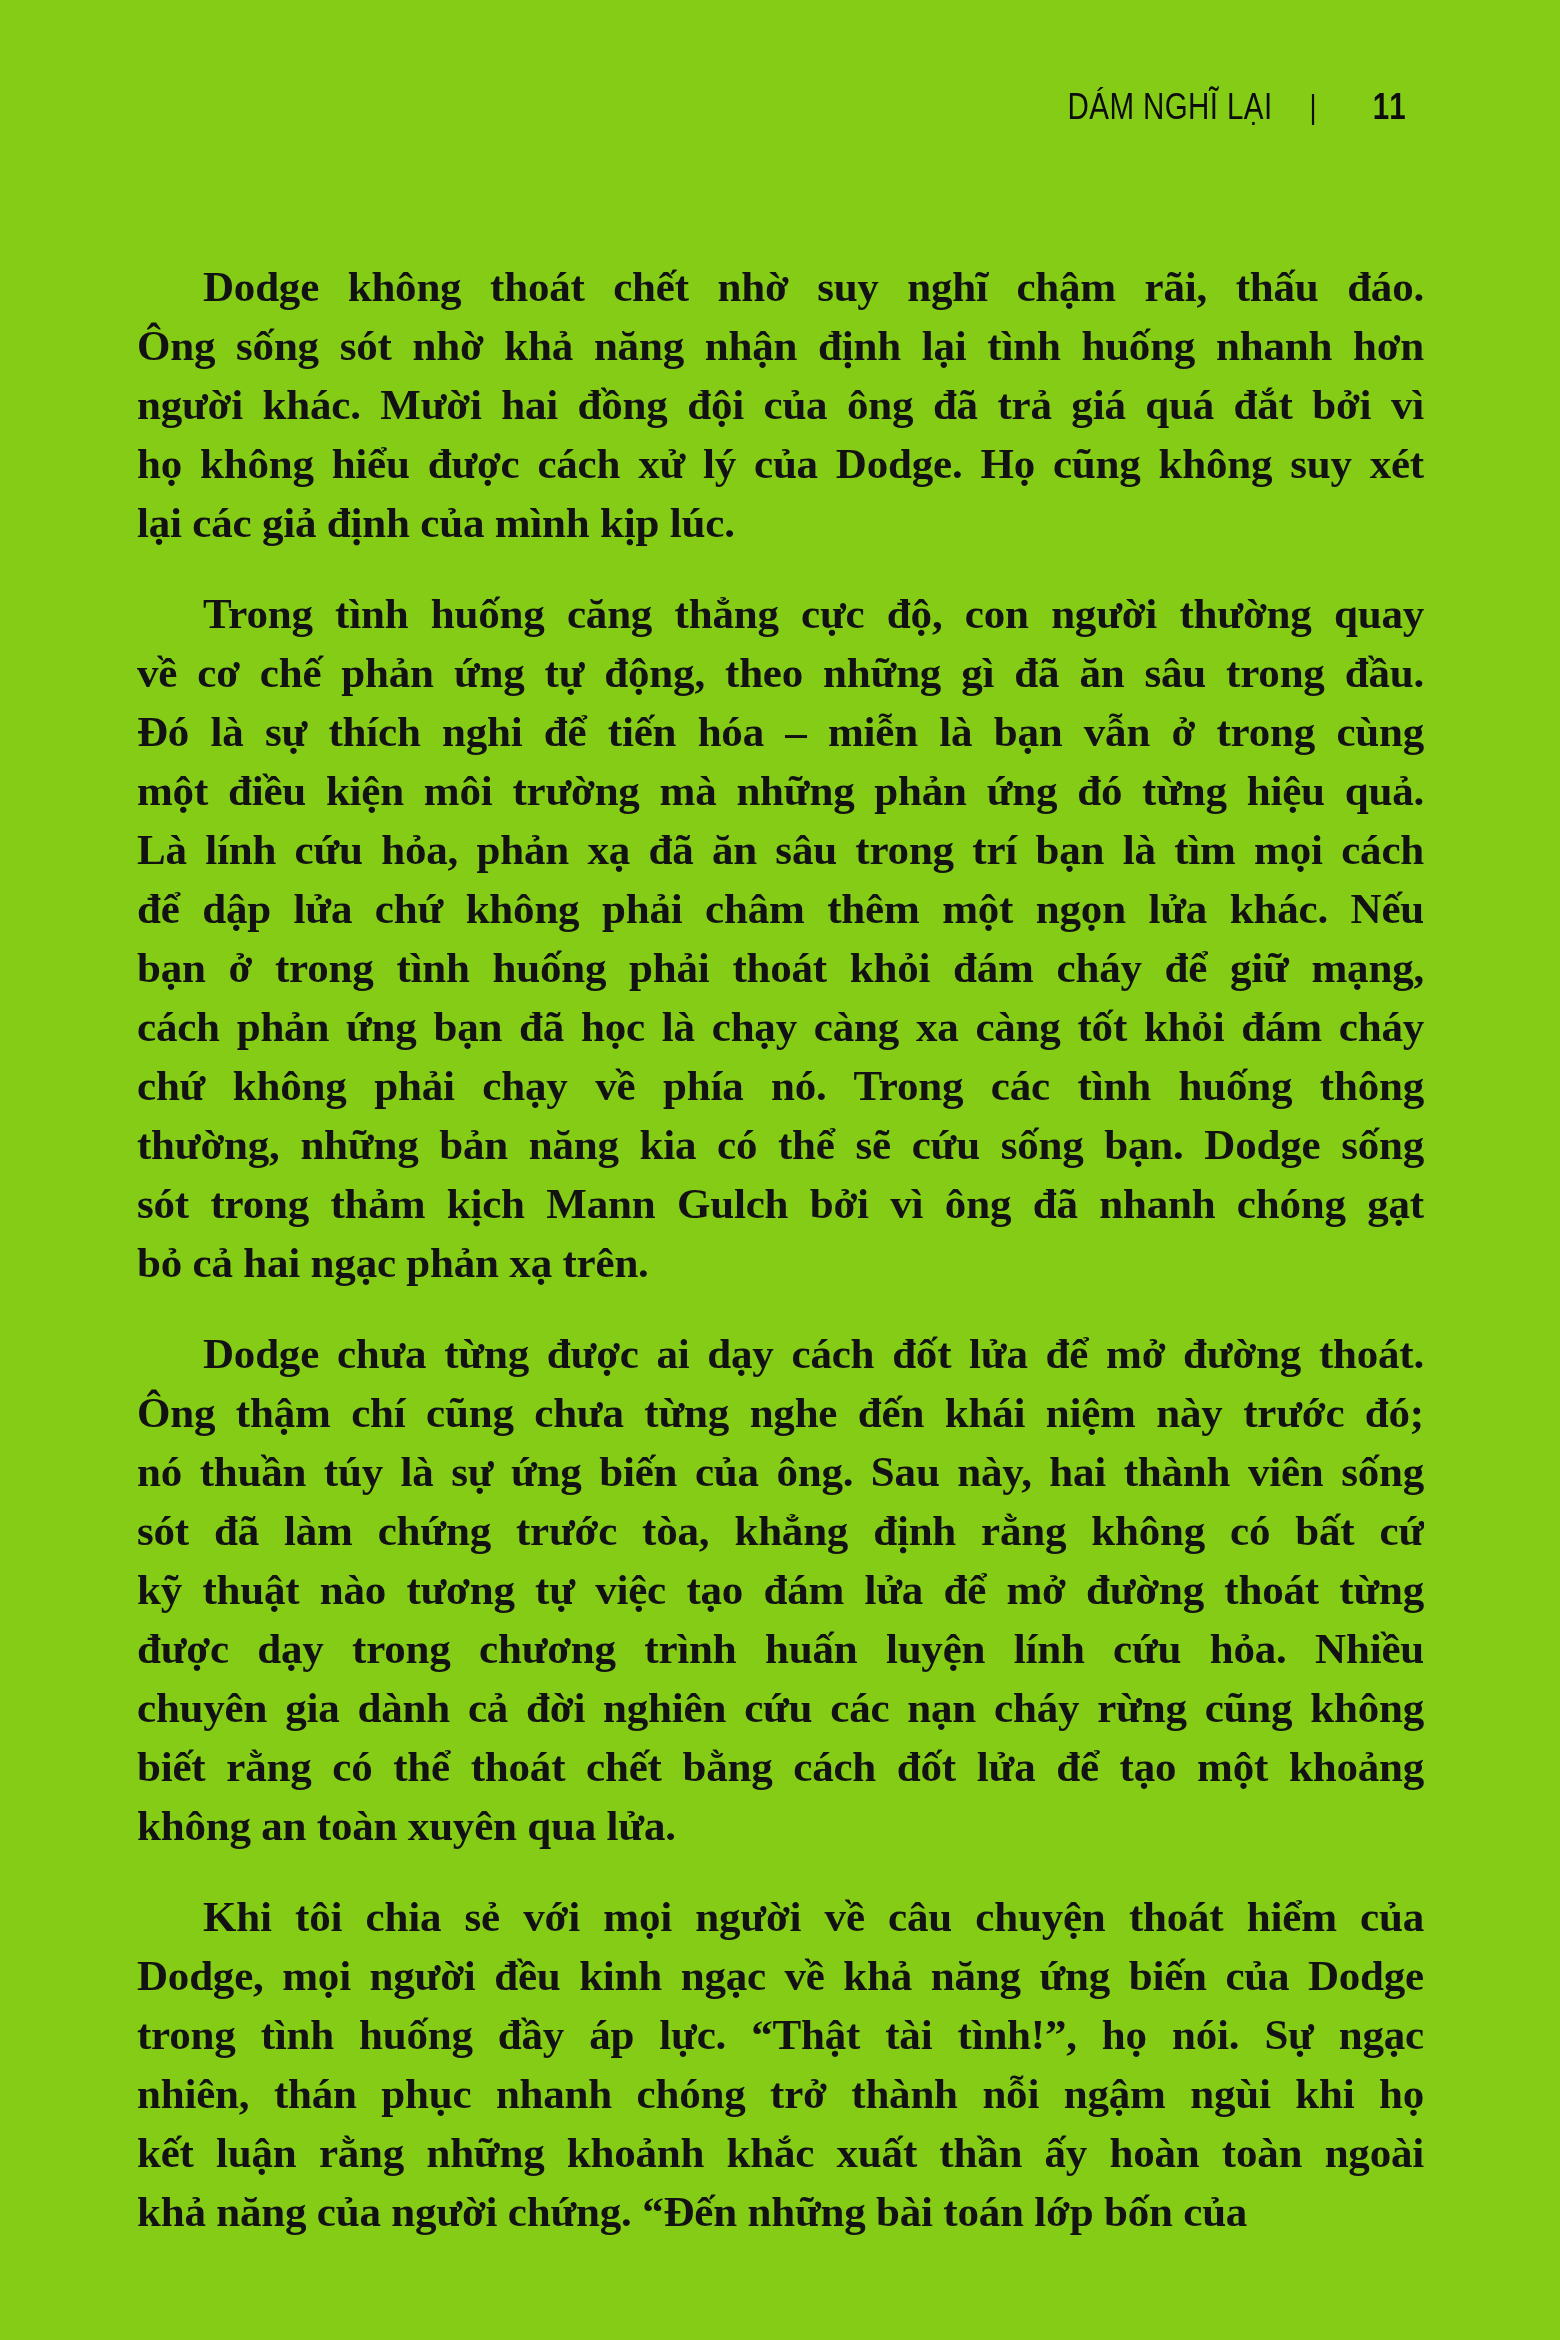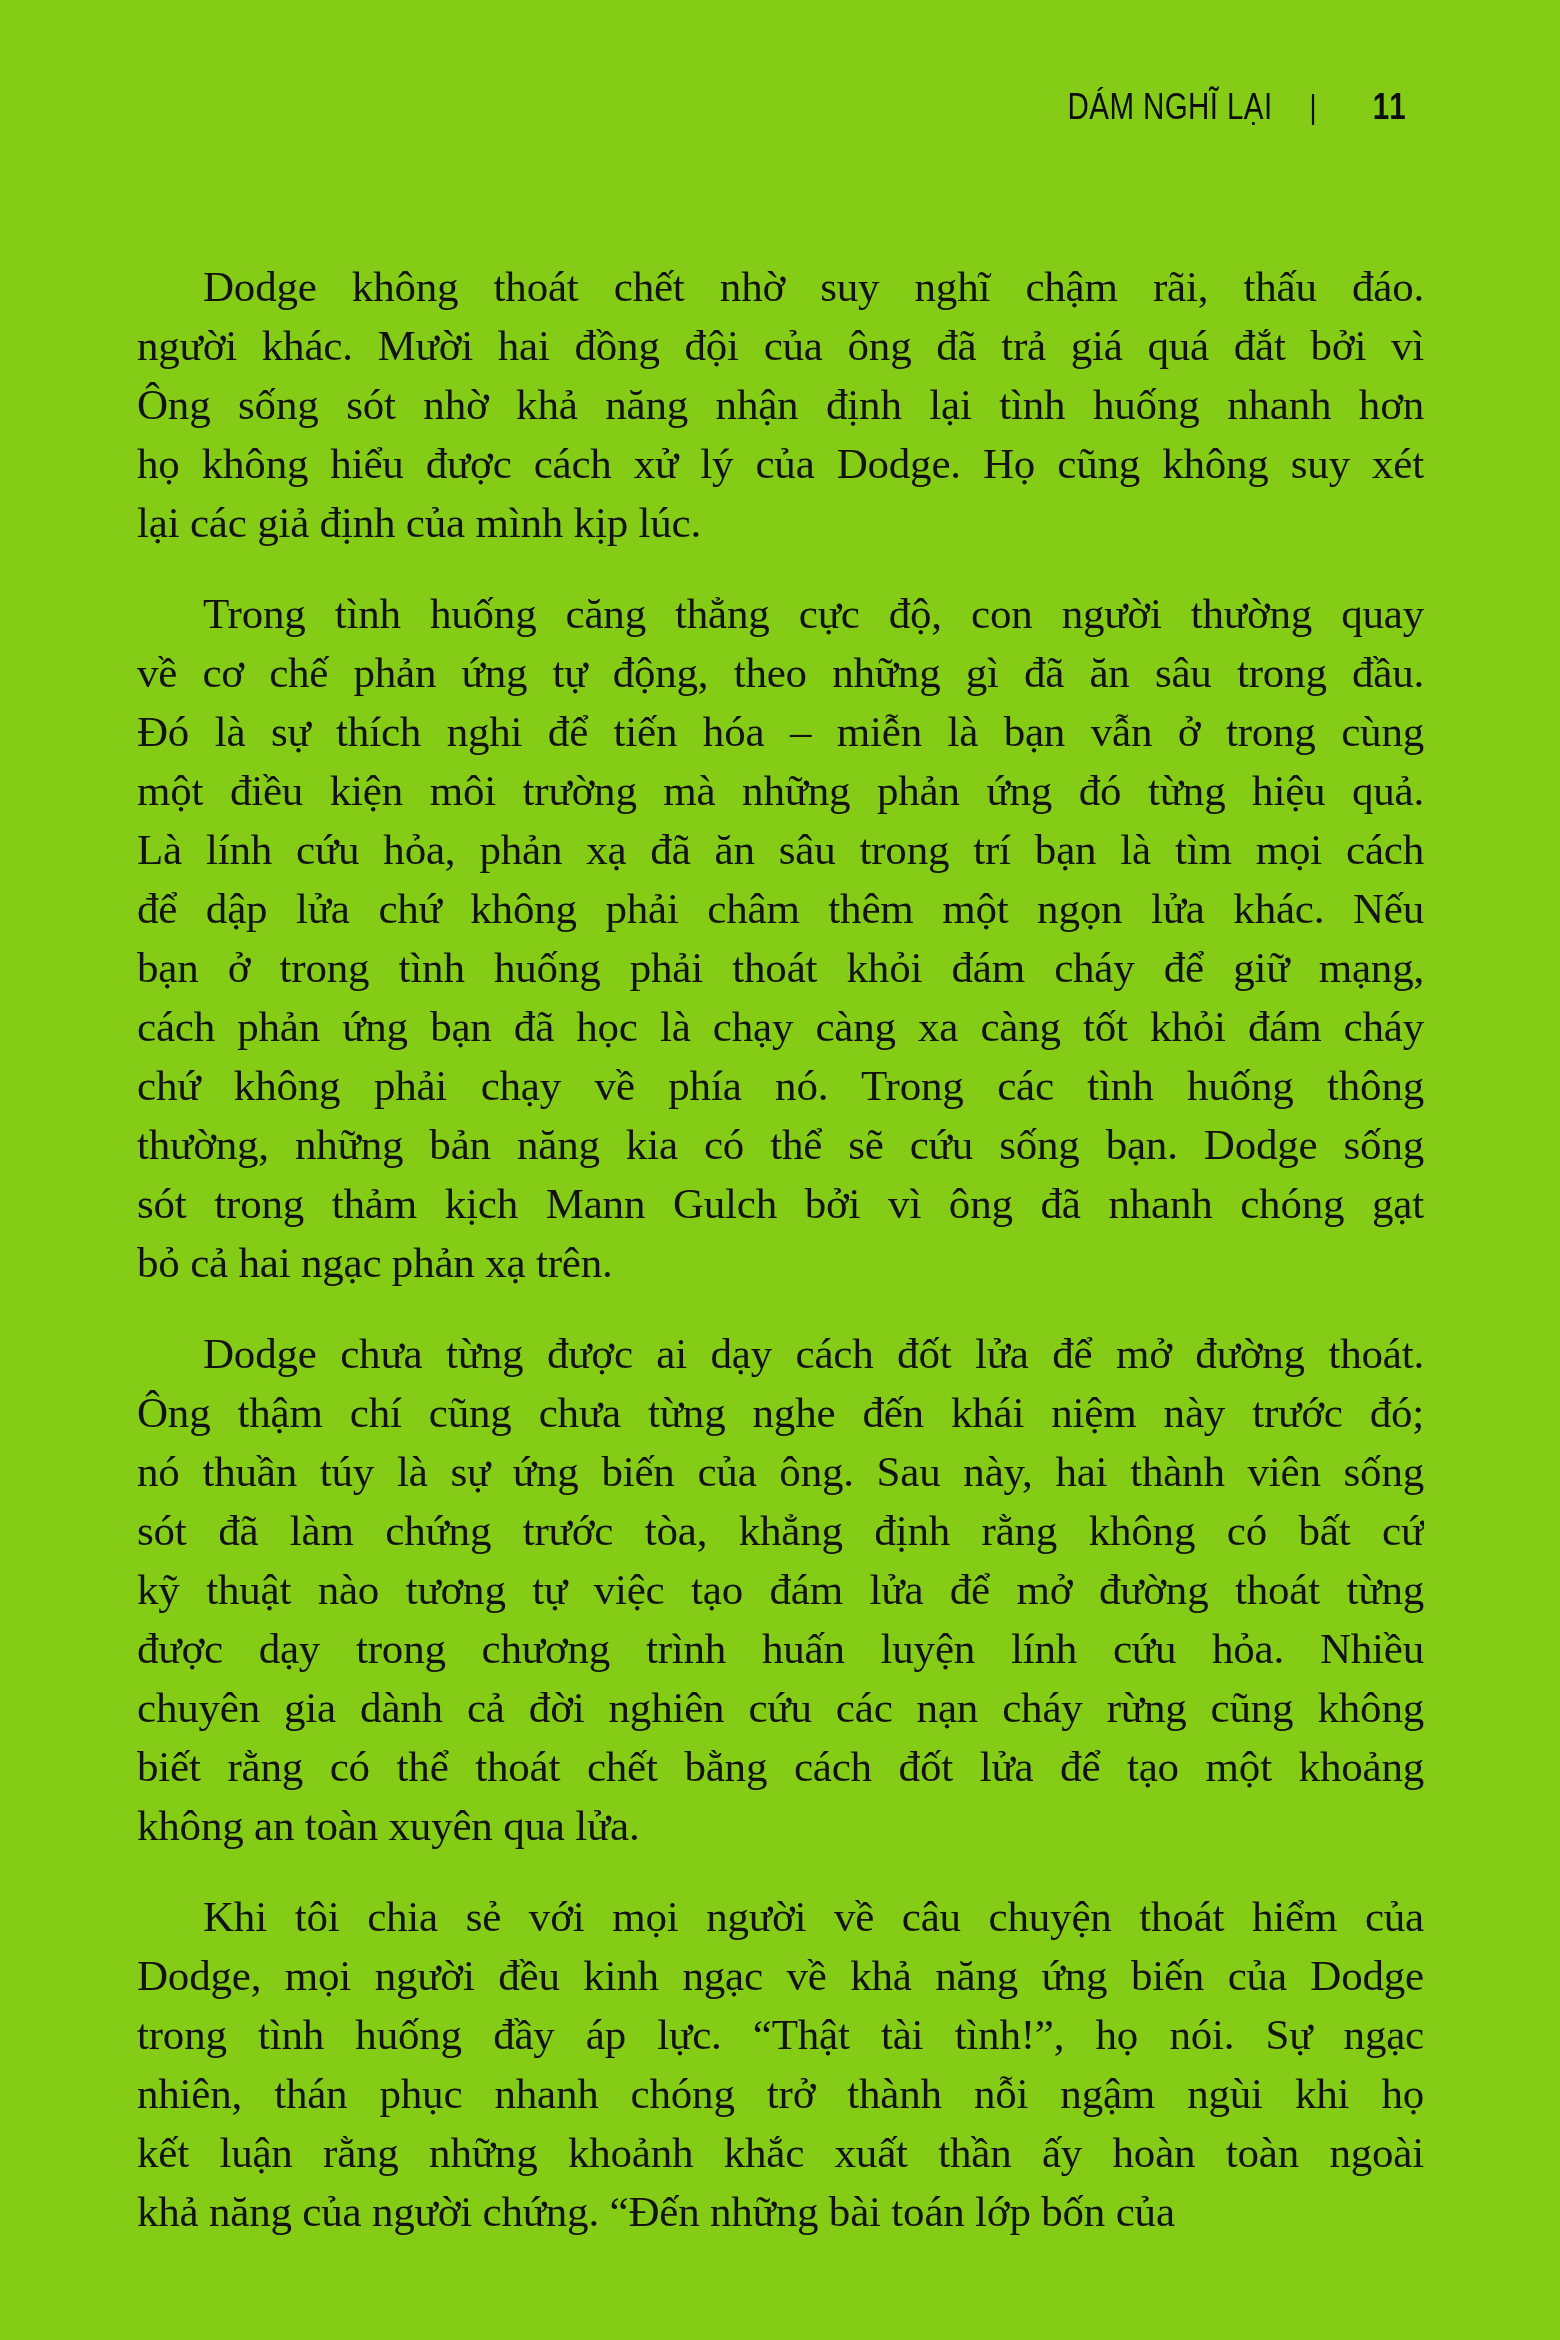--- a/index.html
+++ b/index.html
@@ -52,40 +52,41 @@
   .line{
     height:59px;
     line-height:59px;
     font-size:43px;
     letter-spacing:-0.2px;
     text-align:justify;
     text-align-last:justify;
     overflow:hidden;
     white-space:nowrap;
     color:#121212;
+    font-weight:bold;
   }
   .line.first{text-indent:66px;}
   .line.last{text-align-last:left;}
 </style>
 </head>
 <body>
 
 <div class="page">
 
   <div class="running-header">
     <span>DÁM NGHĨ LẠI</span>
     <span class="sep">|</span>
     <span class="pagenum">11</span>
   </div>
 
   <div class="content" id="body-content">
       <div class="para">
         <div class="line first">Dodge không thoát chết nhờ suy nghĩ chậm rãi, thấu đáo.</div>
+        <div class="line">Ông sống sót nhờ khả năng nhận định lại tình huống nhanh hơn</div>
         <div class="line">người khác. Mười hai đồng đội của ông đã trả giá quá đắt bởi vì</div>
-        <div class="line">Ông sống sót nhờ khả năng nhận định lại tình huống nhanh hơn</div>
         <div class="line">họ không hiểu được cách xử lý của Dodge. Họ cũng không suy xét</div>
         <div class="line last">lại các giả định của mình kịp lúc.</div>
       </div>
       <div class="para">
         <div class="line first">Trong tình huống căng thẳng cực độ, con người thường quay</div>
         <div class="line">về cơ chế phản ứng tự động, theo những gì đã ăn sâu trong đầu.</div>
         <div class="line">Đó là sự thích nghi để tiến hóa – miễn là bạn vẫn ở trong cùng</div>
         <div class="line">một điều kiện môi trường mà những phản ứng đó từng hiệu quả.</div>
         <div class="line">Là lính cứu hỏa, phản xạ đã ăn sâu trong trí bạn là tìm mọi cách</div>
         <div class="line">để dập lửa chứ không phải châm thêm một ngọn lửa khác. Nếu</div>

